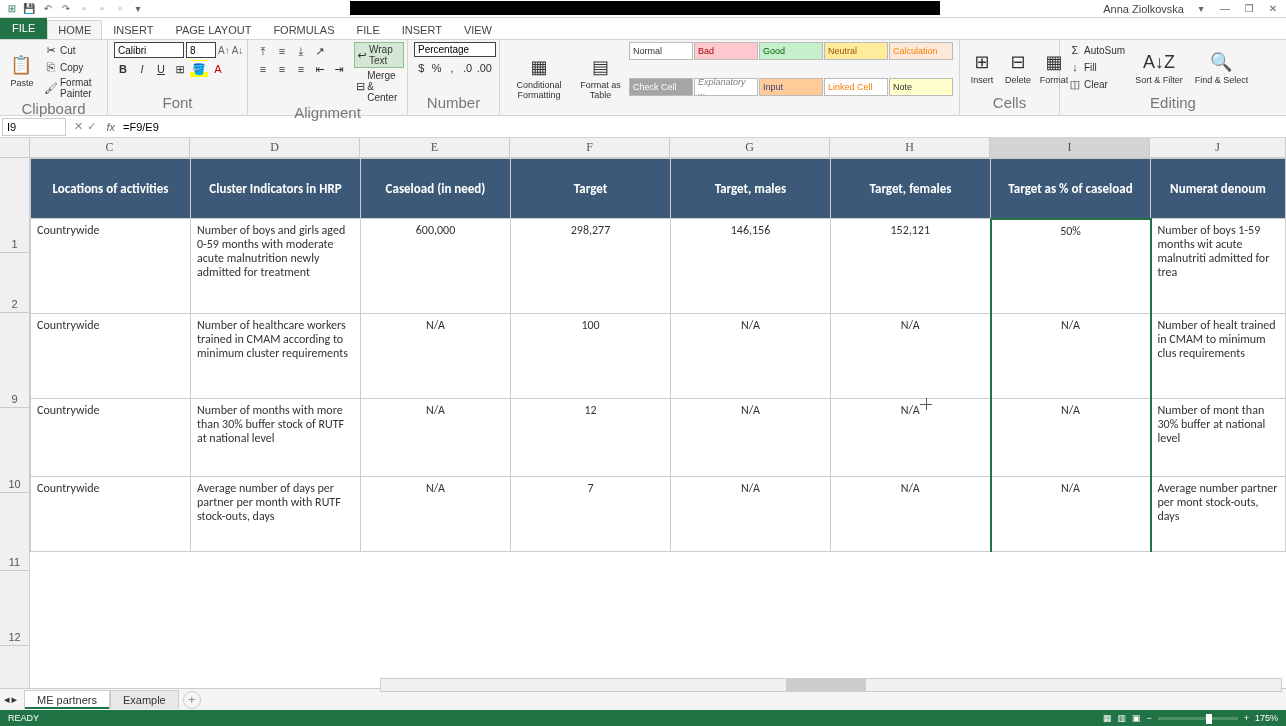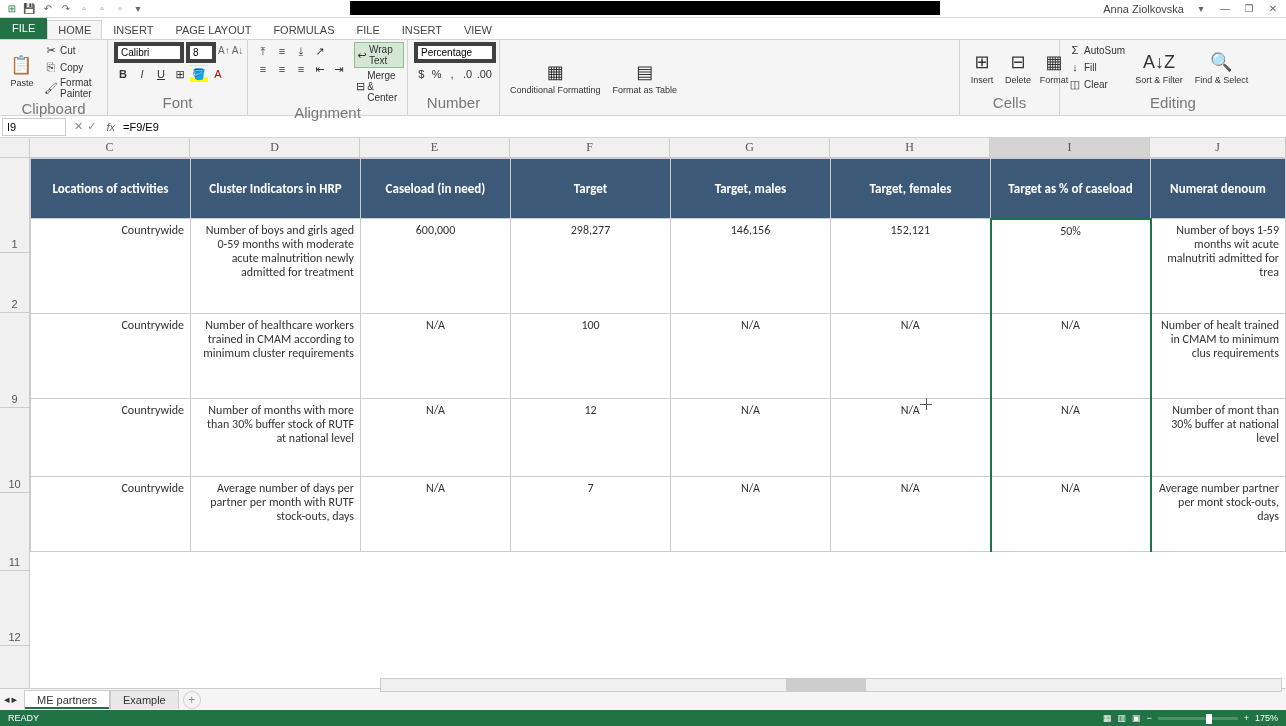--- a/index.html
+++ b/index.html
@@ -27,21 +27,21 @@
 .rgroup-label { font-size: 15px; color: #777; text-align: center; margin-top: auto; padding-bottom: 2px; }
 .rgroup-body { display: flex; gap: 4px; flex: 1; }
 
 .big-btn { display: flex; flex-direction: column; align-items: center; justify-content: center; gap: 2px; padding: 2px 4px; cursor: pointer; min-width: 32px; }
 .big-btn .ico { width: 24px; height: 24px; font-size: 18px; display: flex; align-items: center; justify-content: center; }
 .big-btn .lbl { font-size: 9px; text-align: center; line-height: 1.1; }
 
 .small-row { display: flex; align-items: center; gap: 2px; font-size: 10px; padding: 1px 2px; cursor: pointer; }
 .small-row .ico { width: 14px; height: 14px; font-size: 11px; display: flex; align-items: center; justify-content: center; }
 
-.font-combo, .size-combo { border: 4px solid #404040; background: #fff; font-size: 10px; padding: 1px 3px; }
+.font-combo, .size-combo { border: 1px solid #404040; background: #fff; font-size: 10px; padding: 1px 3px; }
 .font-combo { width: 70px; } .size-combo { width: 30px; }
 
 .btn-row { display: flex; gap: 1px; }
 .btn-row .rb { width: 18px; height: 18px; border: 1px solid transparent; display: flex; align-items: center; justify-content: center; font-size: 11px; cursor: pointer; }
 
 .style-cell { width: 64px; height: 18px; border: 1px solid #bbb; font-size: 9px; padding: 2px 3px; display: flex; align-items: center; cursor: pointer; }
 .style-normal { background: #fff; }
 .style-bad { background: #ffc7ce; color: #9c0006; }
 .style-good { background: #c6efce; color: #006100; }
 .style-neutral { background: #ffeb9c; color: #9c5700; }
@@ -70,21 +70,21 @@
 .rowhead { border-bottom: 1px solid #ccc; display: flex; align-items: flex-end; justify-content: center; font-size: 11px; color: #555; padding-bottom: 2px; }
 
 .gridbody { position: relative; flex: 1; }
 .title1 { font-family: Calibri, sans-serif; font-size: 24px; font-weight: bold; color: #1f6fb5; padding: 10px 4px 0; }
 .title2 { font-family: Calibri, sans-serif; font-size: 22px; font-weight: bold; color: #c00000; padding: 2px 4px 8px; }
 
 .datatable { width: 100%; border-collapse: collapse; table-layout: fixed; border-radius: 24px; }
 .datatable th { background: #3c5a78; color: #fff; font-family: Calibri, sans-serif; font-size: 13px; font-weight: bold; padding: 12px 6px; border: 1px solid #ccc; text-align: center; vertical-align: middle; }
 .datatable td { border: 1px solid #ccc; padding: 4px 6px; font-family: Calibri, sans-serif; font-size: 12px; vertical-align: top; }
 .datatable td.center { text-align: center; }
-.datatable td.left { text-align: right; }
+.datatable td.left { text-align: left; }
 .sel-col { border-left: 2px solid #217346 !important; border-right: 2px solid #217346 !important; }
 .sel-top { border-top: 2px solid #217346 !important; }
 
 
 .sheettabs { position: absolute; bottom: 16px; left: 0; right: 0; height: 22px; background: #f5f5f5; border-top: 1px solid #ccc; display: flex; align-items: center; padding-left: 24px; }
 .stab { padding: 3px 12px; font-size: 11px; border: 1px solid #ccc; border-bottom: none; background: #e8e8e8; cursor: pointer; }
 .stab.active { background: #fff; border-bottom: 1px solid #fff; position: relative; }
 .stab.active::after { content: ''; position: absolute; bottom: 0; left: 0; right: 0; height: 2px; background: #217346; }
 .stab-nav { display: flex; gap: 2px; position: absolute; left: 4px; }
 .stab-add { width: 18px; height: 18px; border: 1px solid #ccc; border-radius: 50%; display: flex; align-items: center; justify-content: center; margin-left: 4px; font-size: 12px; color: #888; cursor: pointer; }
@@ -240,20 +240,32 @@
   <div class="rgroup" style="width:460px">
     <div class="rgroup-body">
       <div class="big-btn">
           <span class="ico">▦</span>
           <span class="lbl">Conditional Formatting</span>
         </div>
       <div class="big-btn">
           <span class="ico">▤</span>
           <span class="lbl">Format as Table</span>
         </div>
+      <div style="display:grid;grid-template-columns:repeat(5,64px);gap:1px">
+        <div class="style-cell style-normal">Normal</div>
+        <div class="style-cell style-bad">Bad</div>
+        <div class="style-cell style-good">Good</div>
+        <div class="style-cell style-neutral">Neutral</div>
+        <div class="style-cell style-calc">Calculation</div>
+        <div class="style-cell style-check">Check Cell</div>
+        <div class="style-cell style-explain">Explanatory ...</div>
+        <div class="style-cell style-input">Input</div>
+        <div class="style-cell style-linked">Linked Cell</div>
+        <div class="style-cell style-note">Note</div>
+      </div>
     </div>
   </div>
 
   <div class="rgroup" style="width:100px">
     <div class="rgroup-body">
       <div class="big-btn">
           <span class="ico">⊞</span>
           <span class="lbl">Insert</span>
         </div>
       <div class="big-btn">

